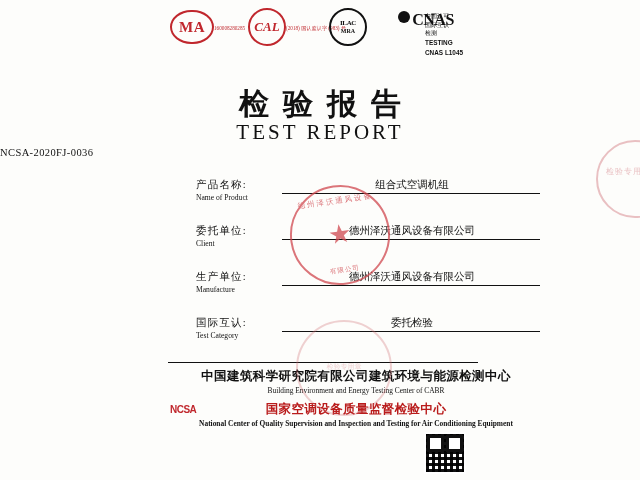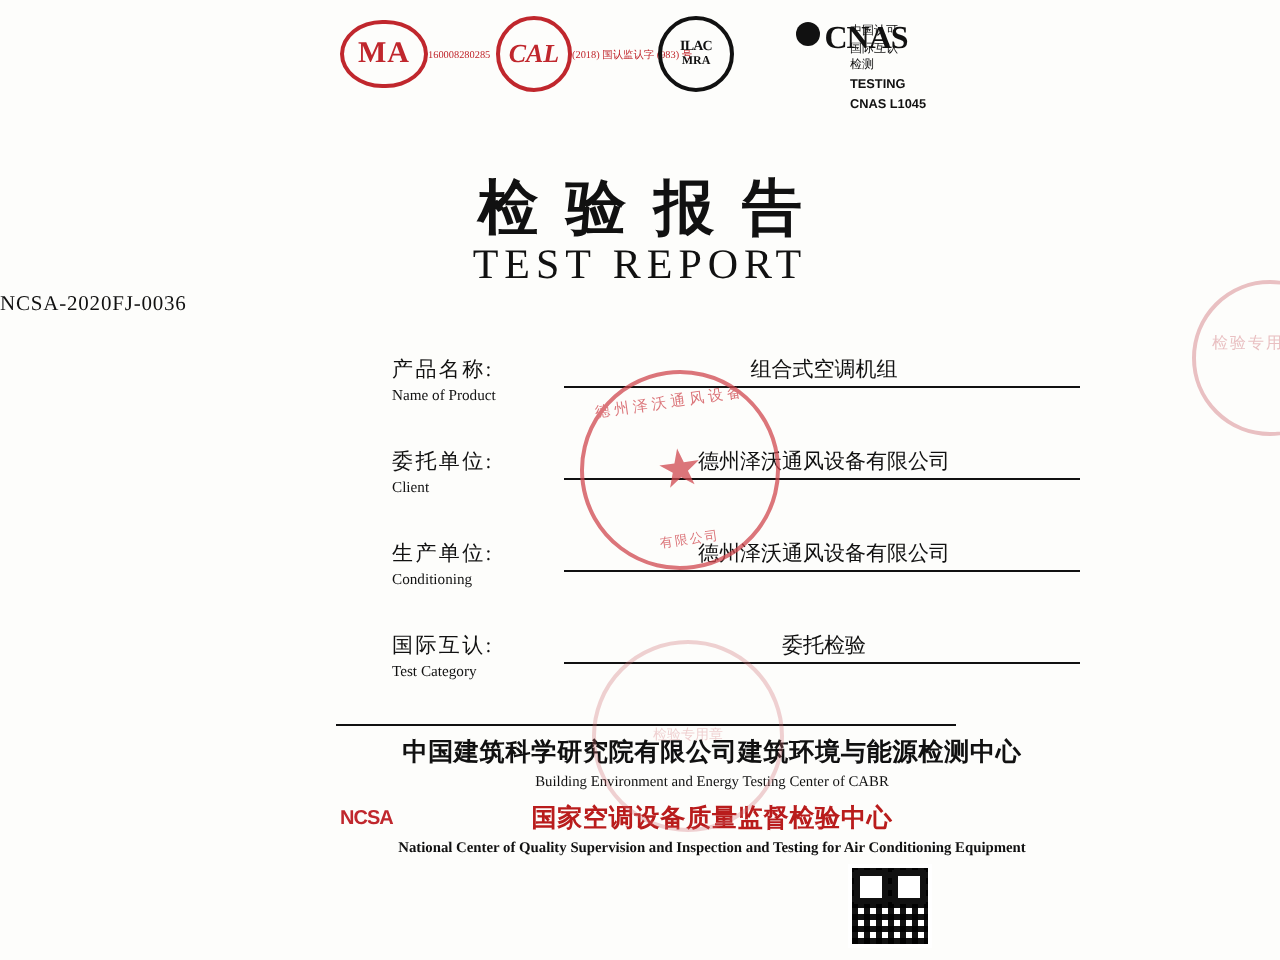--- a/index.html
+++ b/index.html
@@ -441,21 +441,21 @@
         <div class="label-cn">委托单位:</div>
         <div class="label-en">Client</div>
       </div>
       <div class="field-value">德州泽沃通风设备有限公司</div>
       <div class="field-line"></div>
     </div>
 
     <div class="field-row">
       <div class="field-label">
         <div class="label-cn">生产单位:</div>
-        <div class="label-en">Conditioning</div>
+        <div class="label-en">Manufacture</div>
       </div>
       <div class="field-value">德州泽沃通风设备有限公司</div>
       <div class="field-line"></div>
     </div>
 
     <div class="field-row">
       <div class="field-label">
         <div class="label-cn">国际互认:</div>
         <div class="label-en">Test Category</div>
       </div>

